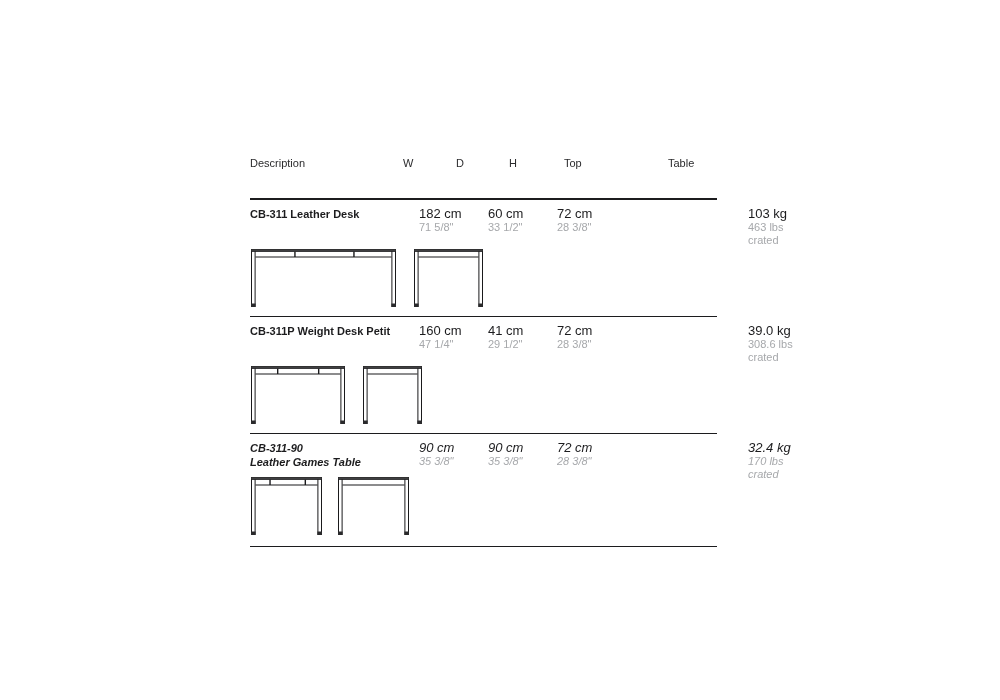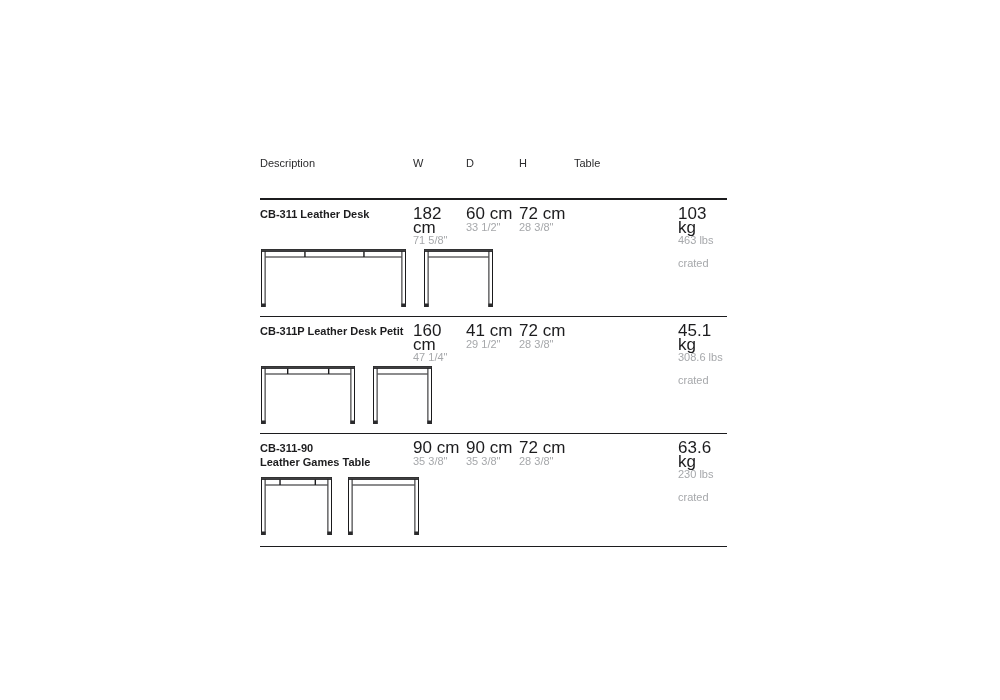--- a/index.html
+++ b/index.html
@@ -1,56 +1,57 @@
 <!DOCTYPE html>
 <html><head>
 <meta charset="utf-8">
 <style>
   html,body{margin:0;padding:0;}
   body{
     width:1000px;height:700px;background:#ffffff;position:relative;overflow:hidden;
     font-family:"Liberation Sans",sans-serif;
   }
   .spec-table{
-    position:absolute;left:260px;top:157px;width:467px;
+    position:absolute;left:250px;top:157px;width:467px;
     color:#1c1c1e;
     border-bottom:1.5px solid #1c1c1e;
   }
   .cols{
     display:grid;
     grid-template-columns:153px 53px 53px 55px 104px 49px;
   }
   .header-row{height:41px;}
   .col-label{font-size:11px;line-height:13px;color:#2b2b2d;}
   .row{position:relative;border-top:1.5px solid #1c1c1e;}
   .row.first{border-top-width:2px;}
   .r1{height:116px;}
   .r2{height:116px;}
-  .r3{height:112px;}
-  .row-text{padding-top:7px;}
+  .r3{height:112px;font-style:italic;}
+  .row-text{padding-top:7px;gap:16px;}
   .title{
     font-size:11px;font-weight:bold;line-height:14px;color:#1c1c1e;
     white-space:pre-line;padding-right:6px;
   }
-  .metric{font-size:17px;line-height:13.5px;color:#1c1c1e;}
+  .metric{font-size:13px;line-height:13.5px;color:#1c1c1e;}
   .imperial{font-size:11px;line-height:13.5px;color:#a6a8ab;}
-  .crated{margin-top:9px;}
+  .crated{}
   .drawing{position:absolute;line-height:0;}
   .drawing svg{display:block;}
 </style>
 </head>
 <body>
 
 <div class="spec-table">
 
   <div class="cols header-row">
     <div class="col-label">Description</div>
     <div class="col-label">W</div>
     <div class="col-label">D</div>
     <div class="col-label">H</div>
+    <div class="col-label">Top</div>
     <div class="col-label">Table</div>
   </div>
 
   <div class="row first r1">
     <div class="cols row-text">
       <div>
         <div class="title">CB-311 Leather Desk</div>
       </div>
       <div>
         <div class="metric">182 cm</div>
@@ -91,37 +92,37 @@
           <rect x="64.4" y="54.5" width="4.6" height="3.5" fill="#2a2a2c"></rect>
           <rect x="0" y="0" width="69" height="2.6" fill="#3f3f41" stroke="#1a1a1c" stroke-width="0.7"></rect>
           <line x1="4.5" y1="8" x2="64.5" y2="8" stroke="#1a1a1c" stroke-width="1.1"></line>
         </svg>
       </div>
   </div>
 
   <div class="row r2">
     <div class="cols row-text">
       <div>
-        <div class="title">CB-311P Leather Desk Petit</div>
+        <div class="title">CB-311P Weight Desk Petit</div>
       </div>
       <div>
         <div class="metric">160 cm</div>
         <div class="imperial">47 1/4"</div>
       </div>
       <div>
         <div class="metric">41 cm</div>
         <div class="imperial">29 1/2"</div>
       </div>
       <div>
         <div class="metric">72 cm</div>
         <div class="imperial">28 3/8"</div>
       </div>
       <div></div>
       <div>
-        <div class="metric">45.1 kg</div>
+        <div class="metric">39.0 kg</div>
         <div class="imperial">308.6 lbs</div>
         <div class="imperial crated">crated</div>
       </div>
     </div>
     <div class="drawing" style="left: 1px; top: 49px;">
         <svg xmlns="http://www.w3.org/2000/svg" width="94" height="58" viewBox="0 0 94 58">
           <rect x="0.5" y="0.6" width="3.6" height="56.8" fill="#fff" stroke="#1a1a1c" stroke-width="1"></rect>
           <rect x="89.9" y="0.6" width="3.6" height="56.8" fill="#fff" stroke="#1a1a1c" stroke-width="1"></rect>
           <rect x="0" y="54.5" width="4.6" height="3.5" fill="#2a2a2c"></rect>
           <rect x="89.4" y="54.5" width="4.6" height="3.5" fill="#2a2a2c"></rect>
@@ -156,22 +157,22 @@
       <div>
         <div class="metric">90 cm</div>
         <div class="imperial">35 3/8"</div>
       </div>
       <div>
         <div class="metric">72 cm</div>
         <div class="imperial">28 3/8"</div>
       </div>
       <div></div>
       <div>
-        <div class="metric">63.6 kg</div>
-        <div class="imperial">230 lbs</div>
+        <div class="metric">32.4 kg</div>
+        <div class="imperial">170 lbs</div>
         <div class="imperial crated">crated</div>
       </div>
     </div>
     <div class="drawing" style="left: 1px; top: 43px;">
         <svg xmlns="http://www.w3.org/2000/svg" width="71" height="58" viewBox="0 0 71 58">
           <rect x="0.5" y="0.6" width="3.6" height="56.8" fill="#fff" stroke="#1a1a1c" stroke-width="1"></rect>
           <rect x="66.9" y="0.6" width="3.6" height="56.8" fill="#fff" stroke="#1a1a1c" stroke-width="1"></rect>
           <rect x="0" y="54.5" width="4.6" height="3.5" fill="#2a2a2c"></rect>
           <rect x="66.4" y="54.5" width="4.6" height="3.5" fill="#2a2a2c"></rect>
           <rect x="0" y="0" width="71" height="2.6" fill="#3f3f41" stroke="#1a1a1c" stroke-width="0.7"></rect>

